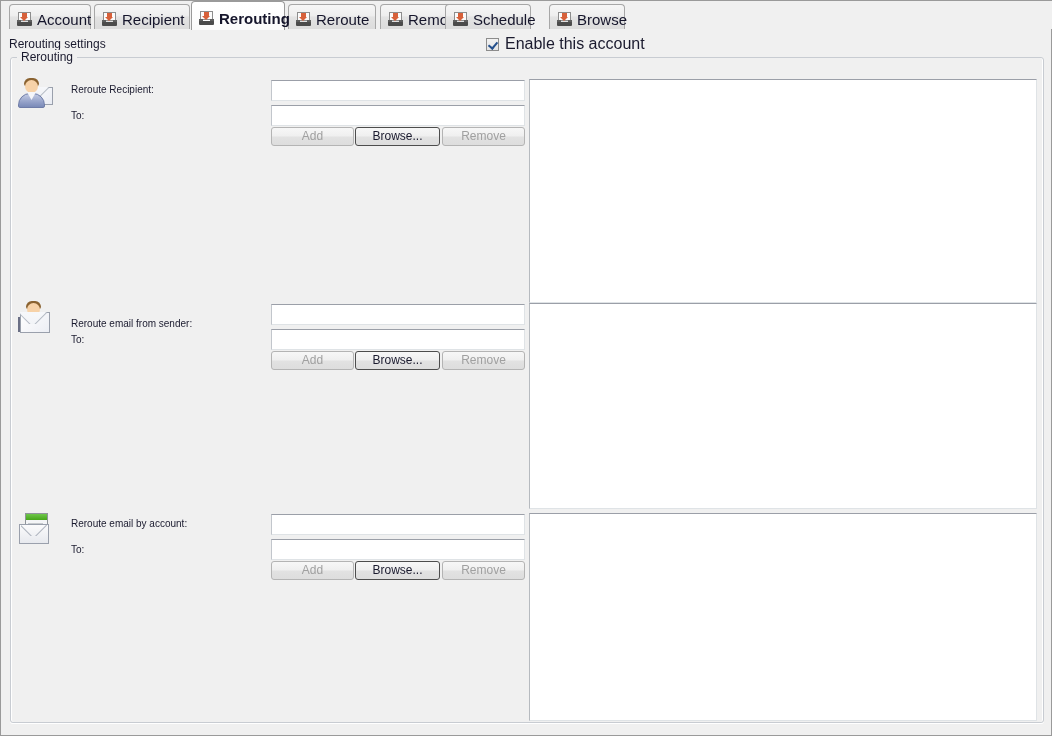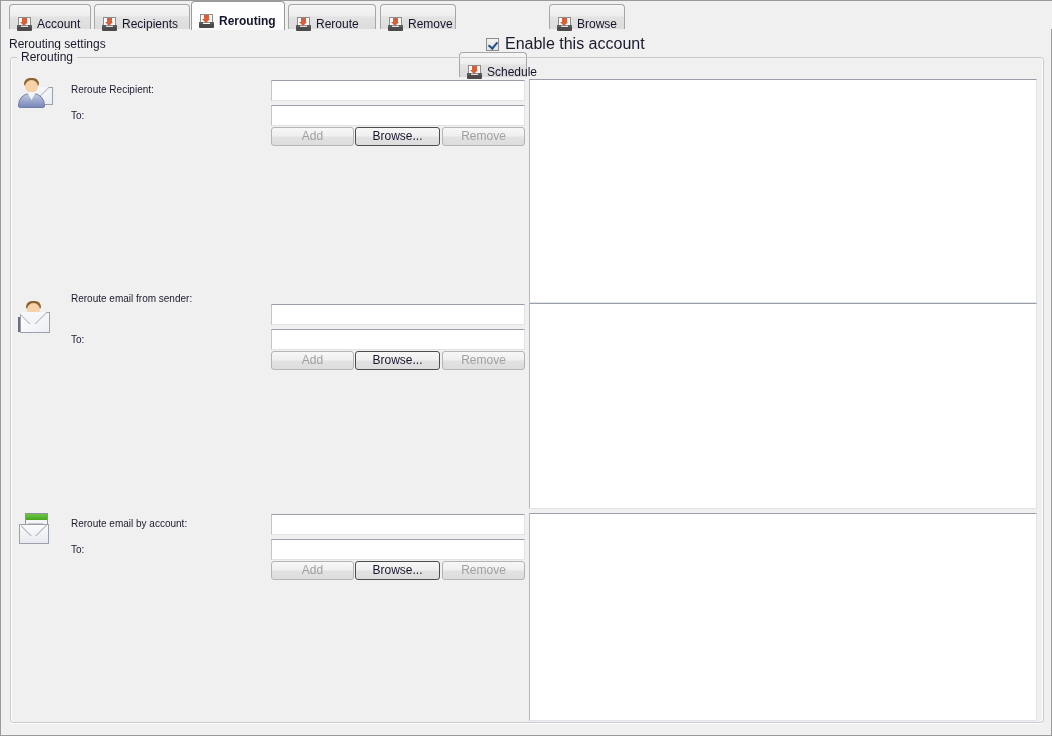--- a/index.html
+++ b/index.html
@@ -39,24 +39,25 @@
   .tab {
     position: absolute;
     top: 3px;
     height: 25px;
     box-sizing: border-box;
     background: linear-gradient(to bottom, #f6f6f6 0%, #eeeeee 45%, #e3e3e3 50%, #dcdcdc 100%);
     border: 1px solid #a7a7a7;
     border-bottom: none;
     border-radius: 4px 4px 0 0;
     display: flex;
-    padding: 12px 9px 0 7px;
+    align-items: center;
+    padding: 4px 9px 0 7px;
     white-space: nowrap;
     color: #15152b;
-    font-size: 12px;
+    font-size: 15px;
   }
   .tab.selected {
     top: 0px;
     height: 29px;
     background: linear-gradient(to bottom, #ffffff 0%, #fdfdfd 60%, #fafafa 100%);
     border-color: #9a9a9a;
     font-weight: bold;
     z-index: 5;
   }
   .tab .tab-label { margin-left: 5px; }
@@ -374,21 +375,21 @@
 
     <div class="tab" id="tab-1" style="left: 93px; width: 96px;">
       <span class="tray-icon">
         <span class="env"></span>
           <span class="arrow"></span>
           <span class="arrowhead"></span>
         <span class="base-l"></span>
           <span class="base-r"></span>
           <span class="base"></span>
       </span>
-      <span class="tab-label">Recipients</span>
+      <span class="tab-label">Recipient</span>
     </div>
 
     <div class="tab selected" id="tab-2" style="left: 190px; width: 94px;">
       <span class="tray-icon">
         <span class="env"></span>
           <span class="arrow"></span>
           <span class="arrowhead"></span>
         <span class="base-l"></span>
           <span class="base-r"></span>
           <span class="base"></span>
@@ -413,21 +414,21 @@
         <span class="env"></span>
           <span class="arrow"></span>
           <span class="arrowhead"></span>
         <span class="base-l"></span>
           <span class="base-r"></span>
           <span class="base"></span>
       </span>
       <span class="tab-label">Remove</span>
     </div>
 
-    <div class="tab" id="tab-5" style="left: 458px; width: 68px; margin-top: 48px;">
+    <div class="tab" id="tab-5" style="left: 444px; width: 86px;">
       <span class="tray-icon">
         <span class="env"></span>
           <span class="arrow"></span>
           <span class="arrowhead"></span>
         <span class="base-l"></span>
           <span class="base-r"></span>
           <span class="base"></span>
       </span>
       <span class="tab-label">Schedule</span>
     </div>
@@ -480,21 +481,21 @@
 
   <div class="section">
     <div class="sec-icon icon-mail-sender" style="left:14px; top:300px;">
       <span class="hair2"></span>
         <span class="head2"></span>
       <span class="shadow2"></span>
         <span class="env2"></span>
         <span class="flap2"></span>
     </div>
 
-    <div class="field-label" style="left:70px; top:292px;">Reroute email from sender:</div>
+    <div class="field-label" style="left:70px; top:317px;">Reroute email from sender:</div>
     <div class="field-label" style="left:70px; top:333px;">To:</div>
 
     <input class="text-input" style="left: 270px; top: 303px; width: 254px; height: 21px;" value="">
     <input class="text-input" style="left: 270px; top: 328px; width: 254px; height: 21px;" value="">
 
     <button class="btn" style="left:270px; top:350px; width:83px;">Add</button>
     <button class="btn enabled" style="left:354px; top:350px; width:85px;">Browse...</button>
     <button class="btn" style="left:441px; top:350px; width:83px;">Remove</button>
 
     <div class="listbox" style="left:528px; top:302px; width:508px; height:206px;"></div>

